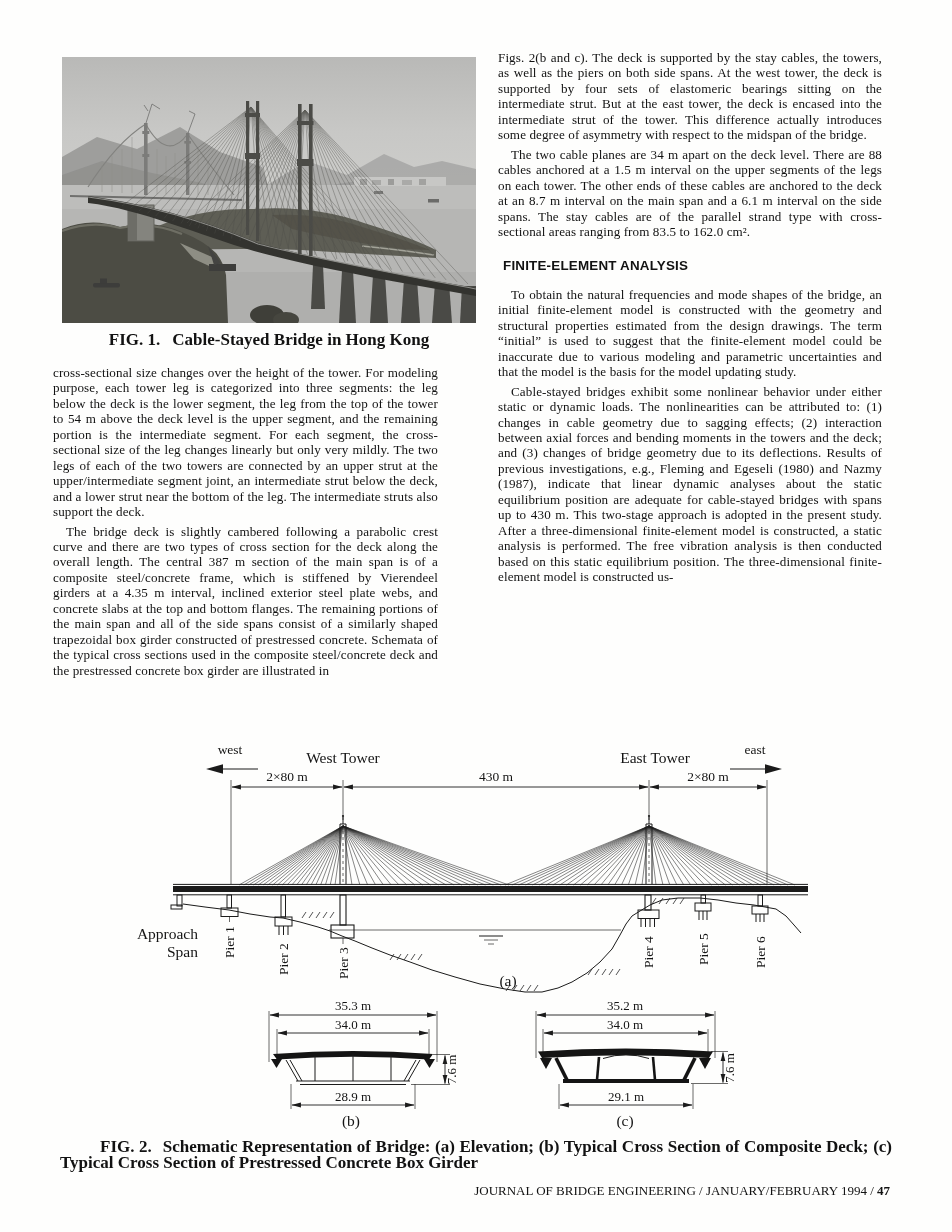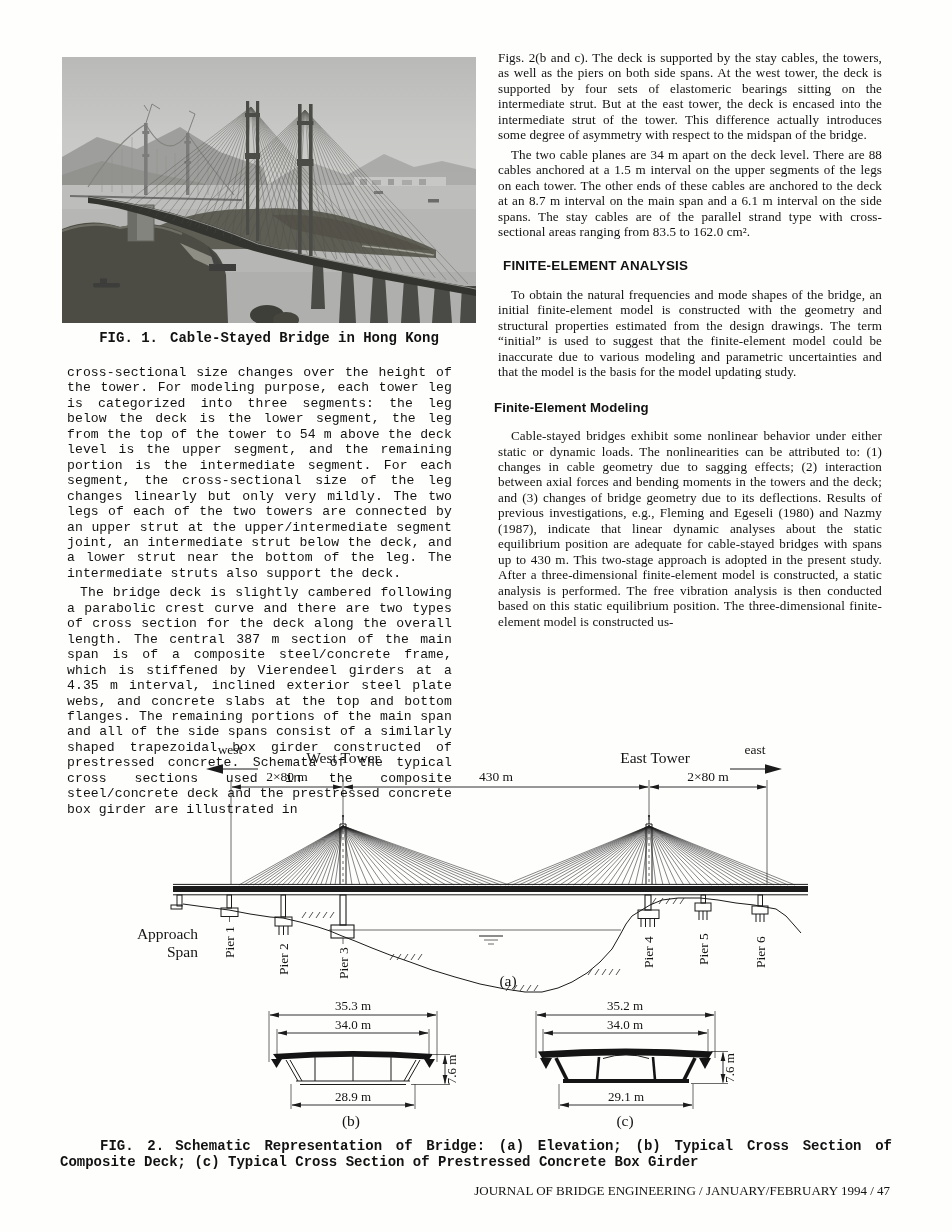--- a/index.html
+++ b/index.html
@@ -8,27 +8,27 @@
     font-family:"Liberation Serif",serif;color:#121212;overflow:hidden;
   }
   .col{position:absolute;text-align:justify;font-size:13.1px;line-height:15.45px;
        letter-spacing:.1px;}
   .col p{margin:4px;}
   .col p.ind{text-indent:13px;}
   h3.head1{font-family:"Liberation Sans",sans-serif;font-size:13.4px;font-weight:bold;
        margin:19px 0 13px 9px;letter-spacing:.2px;}
   h4.head2{font-family:"Liberation Sans",sans-serif;font-size:13.2px;font-weight:bold;
        margin:20px 0 13px 0;}
-  .figcap{font-family:Liberation Mono, monospace;font-weight:bold;font-size:14px;}
+  .figcap{font-family:Liberation Serif, serif;font-weight:bold;font-size:17px;}
   #fig1cap{position:absolute;left:62px;top:330px;width:414px;text-align:center;}
   #fig1cap .lab{margin-right:12px;}
   #fig2cap{position:absolute;left:60px;top:1139px;width:832px;text-align:justify;line-height:15.5px;}
   #fig2cap .lab{margin-right:11px;padding-left:40px;}
   #footer{position:absolute;right:62px;top:1183px;font-size:13px;}
-  #footer b{font-weight:normal;}
+  #footer b{font-weight:bold;}
   #photo{position:absolute;left:62px;top:57px;}
   #fig2{position:absolute;left:60px;top:728px;}
   svg text{fill:#141414;}
   .st{font-family:"Liberation Serif",serif;font-size:13.5px;}
   .stS{font-family:"Liberation Serif",serif;font-size:13px;}
   .stL{font-family:"Liberation Serif",serif;font-size:15.5px;}
   .ln{stroke:#1b1b1b;fill:none;stroke-width:1;}
   .thin{stroke:#1b1b1b;fill:none;stroke-width:.65;}
   .dim{stroke:#1b1b1b;fill:none;stroke-width:.9;}
 </style>
@@ -190,31 +190,30 @@
         <line x1="243" y1="53" x2="395.1" y2="224.9"></line>
         <line x1="243" y1="53" x2="406.0" y2="227.0"></line>
       </g>
   </g>
 </svg>
 
 <div id="fig1cap" class="figcap">
   <span class="lab">FIG. 1.</span><span>Cable-Stayed Bridge in Hong Kong</span>
 </div>
 
-<div class="col" style="left:63px;top:361px;width:393px;font-family:Liberation Mono, monospace;">
+<div class="col" style="left:49px;top:361px;width:393px;">
   <p>cross-sectional size changes over the height of the tower. For modeling purpose, each tower leg is categorized into three segments: the leg below the deck is the lower segment, the leg from the top of the tower to 54 m above the deck level is the upper segment, and the remaining portion is the intermediate segment. For each segment, the cross-sectional size of the leg changes linearly but only very mildly. The two legs of each of the two towers are connected by an upper strut at the upper/intermediate segment joint, an intermediate strut below the deck, and a lower strut near the bottom of the leg. The intermediate struts also support the deck.</p>
   <p class="ind">The bridge deck is slightly cambered following a parabolic crest curve and there are two types of cross section for the deck along the overall length. The central 387 m section of the main span is of a composite steel/concrete frame, which is stiffened by Vierendeel girders at a 4.35 m interval, inclined exterior steel plate webs, and concrete slabs at the top and bottom flanges. The remaining portions of the main span and all of the side spans consist of a similarly shaped trapezoidal box girder constructed of prestressed concrete. Schemata of the typical cross sections used in the composite steel/concrete deck and the prestressed concrete box girder are illustrated in</p>
 </div>
 
 <div class="col" style="left:494px;top:46px;width:392px;">
   <p>Figs. 2(b and c). The deck is supported by the stay cables, the towers, as well as the piers on both side spans. At the west tower, the deck is supported by four sets of elastomeric bearings sitting on the intermediate strut. But at the east tower, the deck is encased into the intermediate strut of the tower. This difference actually introduces some degree of asymmetry with respect to the midspan of the bridge.</p>
   <p class="ind">The two cable planes are 34 m apart on the deck level. There are 88 cables anchored at a 1.5 m interval on the upper segments of the legs on each tower. The other ends of these cables are anchored to the deck at an 8.7 m interval on the main span and a 6.1 m interval on the side spans. The stay cables are of the parallel strand type with cross-sectional areas ranging from 83.5 to 162.0 cm².</p>
   <h3 class="head1">FINITE-ELEMENT ANALYSIS</h3>
   <p class="ind">To obtain the natural frequencies and mode shapes of the bridge, an initial finite-element model is constructed with the geometry and structural properties estimated from the design drawings. The term “initial” is used to suggest that the finite-element model could be inaccurate due to various modeling and parametric uncertainties and that the model is the basis for the model updating study.</p>
-  <h4 class="head2">Finite-Element Modeling</h4>
   <p class="ind">Cable-stayed bridges exhibit some nonlinear behavior under either static or dynamic loads. The nonlinearities can be attributed to: (1) changes in cable geometry due to sagging effects; (2) interaction between axial forces and bending moments in the towers and the deck; and (3) changes of bridge geometry due to its deflections. Results of previous investigations, e.g., Fleming and Egeseli (1980) and Nazmy (1987), indicate that linear dynamic analyses about the static equilibrium position are adequate for cable-stayed bridges with spans up to 430 m. This two-stage approach is adopted in the present study. After a three-dimensional finite-element model is constructed, a static analysis is performed. The free vibration analysis is then conducted based on this static equilibrium position. The three-dimensional finite-element model is constructed us-</p>
 </div>
 
 <svg id="fig2" width="830" height="406" viewBox="0 0 830 406" xmlns="http://www.w3.org/2000/svg">
   <defs>
     <marker id="dimA" viewBox="0 0 10 6" refX="9.4" refY="3" markerWidth="9.5" markerHeight="5.7" orient="auto-start-reverse" markerUnits="userSpaceOnUse">
       <path d="M10,3 L0,0.4 L0,5.6 Z" fill="#1b1b1b"></path>
     </marker>
   </defs>
 

